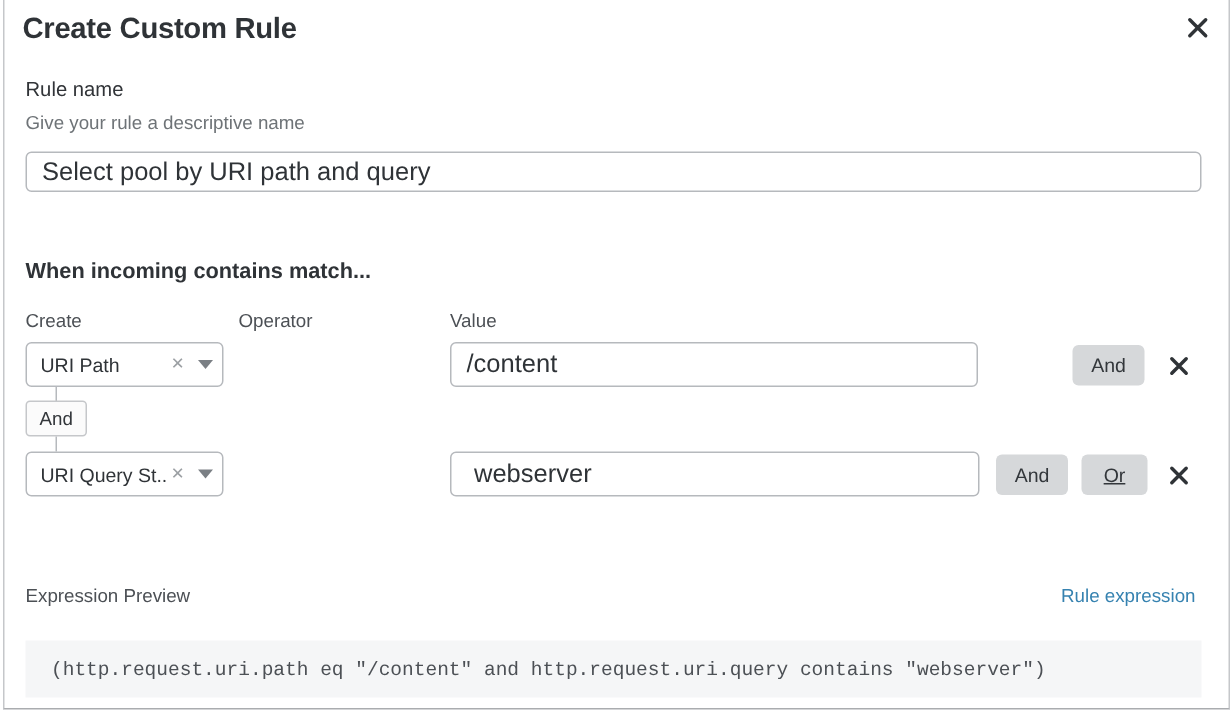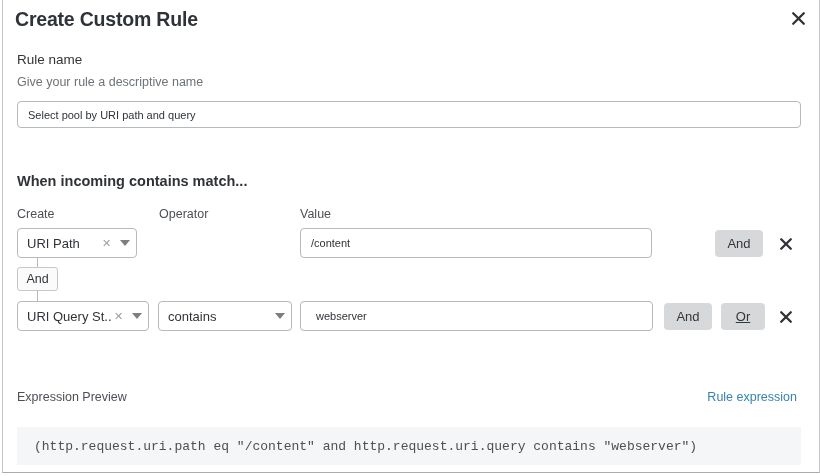--- a/index.html
+++ b/index.html
@@ -53,21 +53,21 @@
     position: absolute;
     font-size: 12.5px;
     color: #6e7377;
   }
   .text-input {
     position: absolute;
     background: #ffffff;
     border: 1px solid #b6b9bd;
     border-radius: 4px;
     font-family: "Liberation Sans", sans-serif;
-    font-size: 11px;
+    font-size: 17px;
     color: #2f3337;
     padding: 0 10px;
     outline: none;
   }
   .text-input::placeholder { color: #9a9ea2; }
 
   
   .section-heading {
     position: absolute;
     left: 14px; top: 173px;
@@ -214,21 +214,21 @@
   <div class="label-strong" style="left:14px; top:52px;">Rule name</div>
   <div class="label-help" style="left:14px; top:75px;">Give your rule a descriptive name</div>
   <input class="text-input" style="left: 14px; top: 101px; width: 784px; height: 27px;" value="Select pool by URI path and query">
 
   <div class="section-heading">When incoming contains match...</div>
 
   <div class="col-label" style="left:14px;">Create</div>
   <div class="col-label" style="left:156px;">Operator</div>
   <div class="col-label" style="left:297px;">Value</div>
 
-  <div class="select-box" style="left:14px; top:228px; width:120px;">
+  <div class="select-box" style="left:14px; top:228px; width:132px;">
     <span class="select-value">URI Path</span>
     <span class="select-clear">✕</span>
     <span class="select-caret">
         <span class="caret-tri"></span>
       </span>
   </div>
 
 
   <input class="text-input" style="left: 297px; top: 228px; width: 352px; height: 30px;" value="/content">
 
@@ -245,26 +245,20 @@
   <div class="conn-line" style="top:291px; height:10px;"></div>
 
   <div class="select-box" style="left:14px; top:301px; width:132px;">
     <span class="select-value">URI Query St...</span>
     <span class="select-clear">✕</span>
     <span class="select-caret">
         <span class="caret-tri"></span>
       </span>
   </div>
 
-  <div class="select-box" style="left:155px; top:301px; width:134px;">
-    <span class="select-value">contains</span>
-    <span class="select-caret">
-        <span class="caret-tri"></span>
-      </span>
-  </div>
 
   <input class="text-input" style="left: 297px; top: 301px; width: 353px; height: 30px; padding-left: 15px;" value="webserver">
 
   <button class="pill-btn" style="left:661px; top:303px; width:48px;">And</button>
   <button class="pill-btn" style="left:718px; top:303px; width:44px;text-decoration:underline;">Or</button>
 
   <button class="row-delete" style="left:772px; top:306px;">
     <svg width="14" height="14" viewBox="0 0 14 14">
       <path d="M2.2 2.2 L11.8 11.8 M11.8 2.2 L2.2 11.8" stroke="#2f3337" stroke-width="2.3" stroke-linecap="round"></path>
     </svg>

